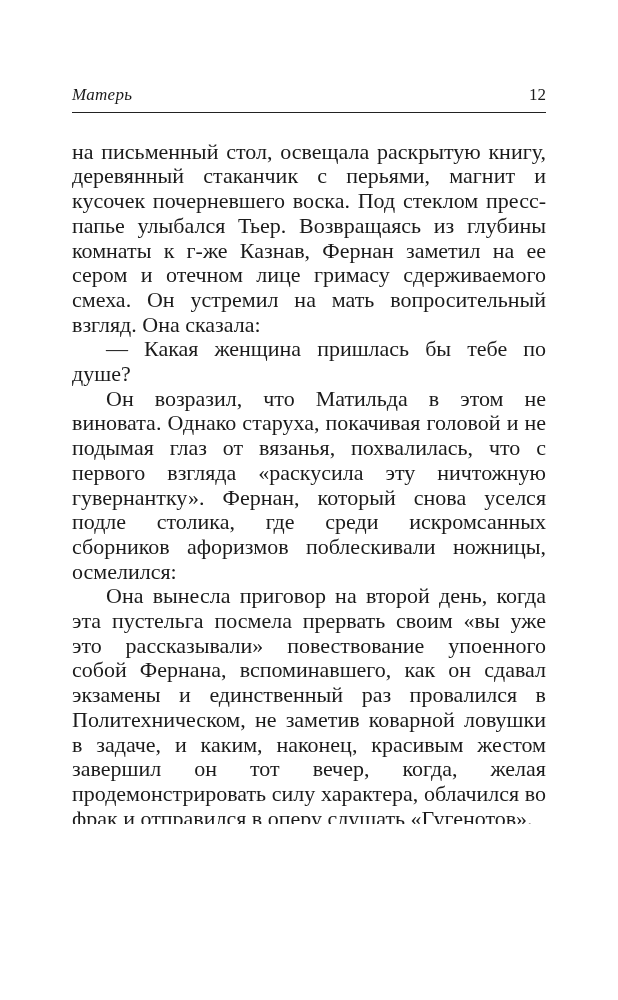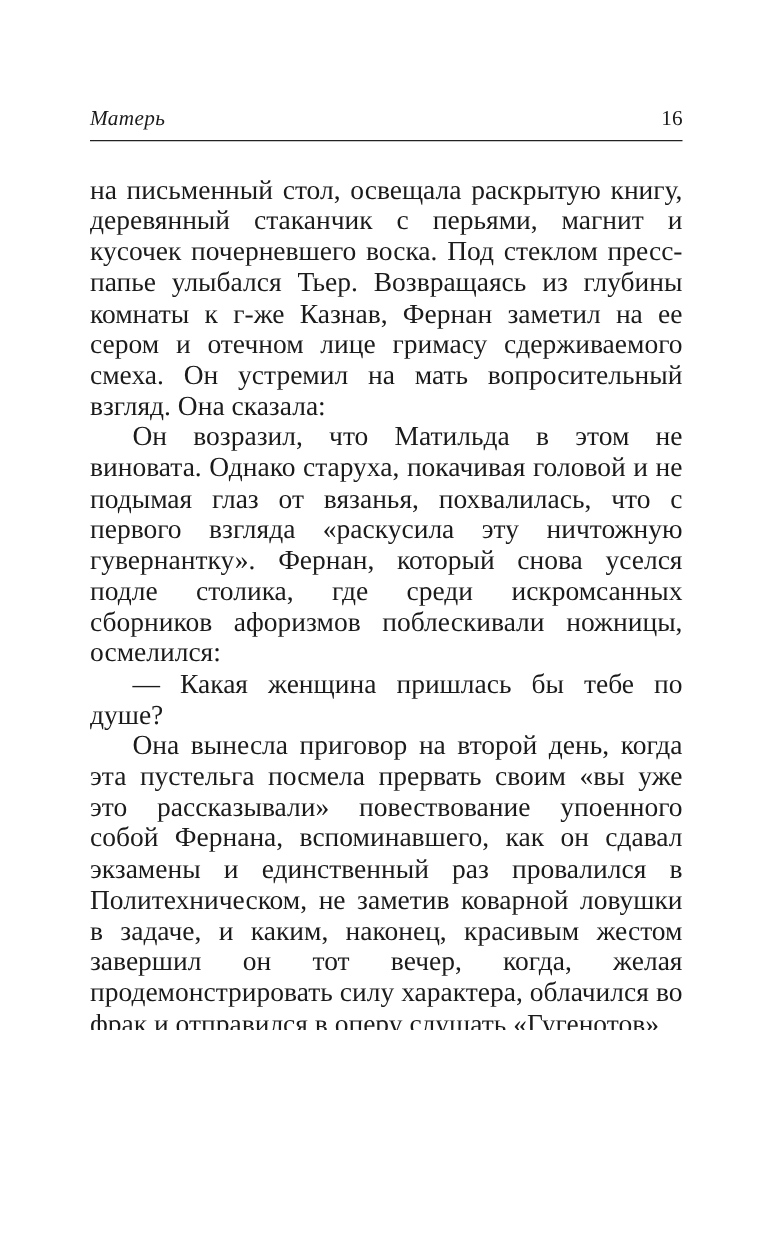--- a/index.html
+++ b/index.html
@@ -57,26 +57,26 @@
     margin-top: 7px;
   }
 </style>
 </head>
 <body>
 
 <div class="page">
 
   <header class="page-header">
     <span class="running-title">Матерь</span>
-    <span class="page-number">16</span>
+    <span class="page-number">12</span>
   </header>
 
   <div class="header-rule"></div>
 
   <main class="text-block">
       <p class="para">на письменный стол, освещала раскрытую книгу, деревянный стаканчик с перьями, магнит и кусочек почерневшего воска. Под стеклом пресс-папье улыбался Тьер. Возвращаясь из глубины комнаты к г-же Казнав, Фернан заметил на ее сером и отечном лице гримасу сдерживаемого смеха. Он устремил на мать вопросительный взгляд. Она сказала:</p>
+      <p class="para indent">— Какая женщина пришлась бы тебе по душе?</p>
       <p class="para indent">Он возразил, что Матильда в этом не виновата. Однако старуха, покачивая головой и не подымая глаз от вязанья, похвалилась, что с первого взгляда «раскусила эту ничтожную гувернантку». Фернан, который снова уселся подле столика, где среди искромсанных сборников афоризмов поблескивали ножницы, осмелился:</p>
-      <p class="para indent">— Какая женщина пришлась бы тебе по душе?</p>
       <p class="para indent">Она вынесла приговор на второй день, когда эта пустельга посмела прервать своим «вы уже это рассказывали» повествование упоенного собой Фернана, вспоминавшего, как он сдавал экзамены и единственный раз провалился в Политехническом, не заметив коварной ловушки в задаче, и каким, наконец, красивым жестом завершил он тот вечер, когда, желая продемонстрировать силу характера, облачился во фрак и отправился в оперу слушать «Гугенотов».</p>
       <p class="para indent space-before">— Ну, и все прочее, о чем я даже не каким говорить!</p>
     </main>
 
 </div>
 
 </body></html>

